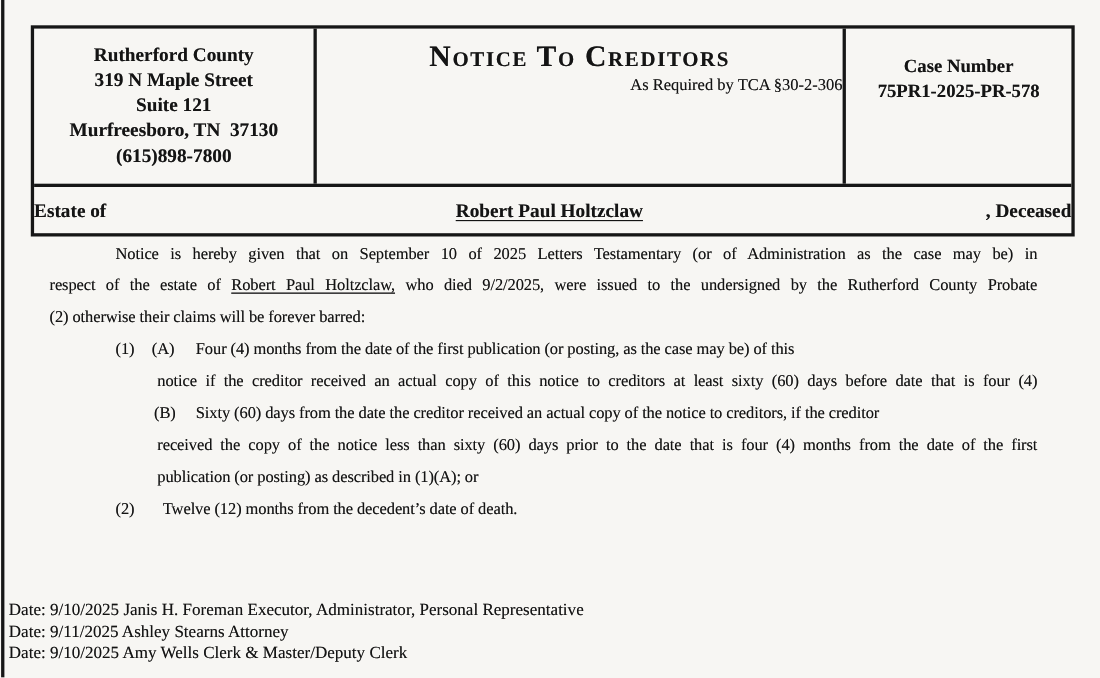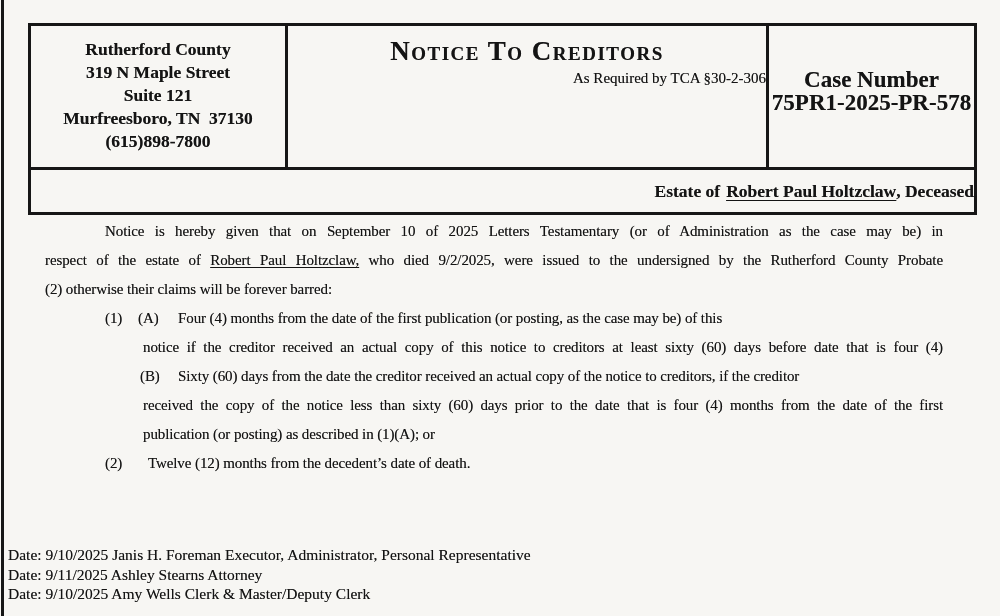--- a/index.html
+++ b/index.html
@@ -74,29 +74,28 @@
     font-weight: normal;
     font-size: 15px;
     line-height: 22px;
     text-align: right;
   }
   .cell-case {
     width: 205px;
     text-align: center;
     font-weight: bold;
     padding-top: 22px;
-    font-size: 23px;
+    font-size: 17px;
     line-height: 23px;
-    margin-top: 20px;
   }
   .header-row2 {
     height: 42px;
     display: flex;
     align-items: center;
-    justify-content: flex-end;
+    justify-content: space-between;
     font-weight: bold;
     font-size: 17.5px;
   }
   .estate-name {
     text-decoration: underline;
     text-underline-offset: 3px;
     margin-left: 6px;
   }
   
   .body-text {

